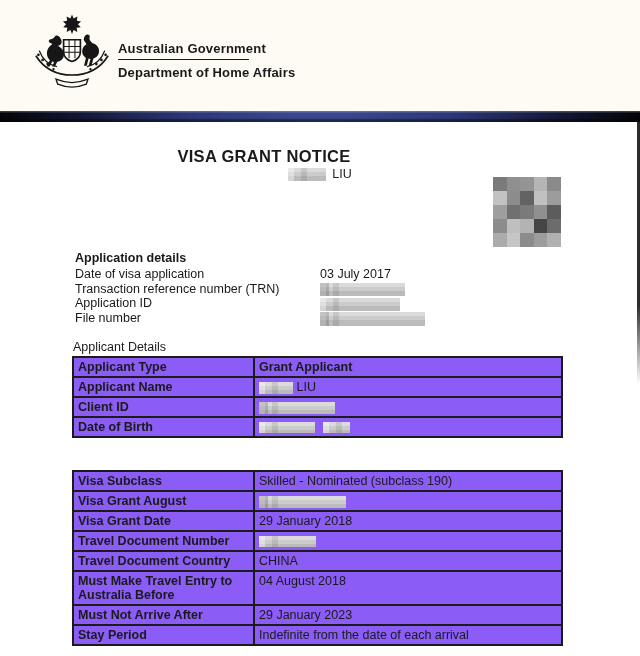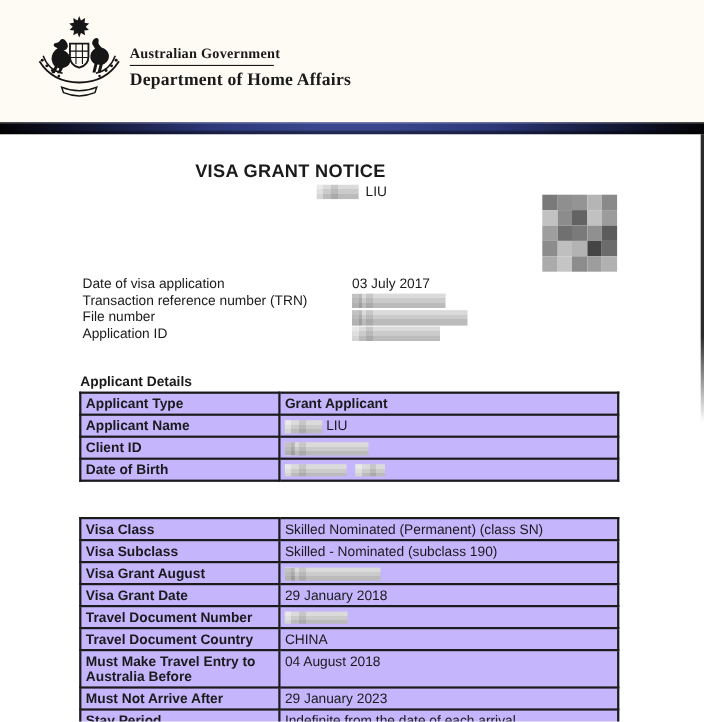--- a/index.html
+++ b/index.html
@@ -8,23 +8,23 @@
     background:var(--page-bg,#ffffff);
     font-family:"Liberation Sans", sans-serif;
     color:var(--ink,#1a1a1a);
   }
   .page{position:absolute;inset:0;}
 
   
   .letterhead{position:absolute;left:0;top:0;width:640px;height:111px;background:var(--letterhead-bg,#fdfbf4);}
   .crest{position:absolute;left:30px;top:12px;width:84px;height:84px;}
   .agency{position:absolute;left:118px;top:42px;}
-  .agency-line1{font-family:Liberation Serif, serif;font-weight:bold;font-size:13px;line-height:14px;letter-spacing:.2px;}
+  .agency-line1{font-family:Liberation Sans, sans-serif;font-weight:bold;font-size:13px;line-height:14px;letter-spacing:.2px;}
   .agency-divider{height:0;border-top:1.5px solid #1a1a1a;width:131px;margin:3px 0 5px 0;}
-  .agency-line2{font-family:Liberation Serif, serif;font-weight:bold;font-size:16px;line-height:15px;letter-spacing:.2px;}
+  .agency-line2{font-family:Liberation Sans, sans-serif;font-weight:bold;font-size:13px;line-height:15px;letter-spacing:.2px;}
 
   
   .gradient-bar{
     position:absolute;left:0;top:111px;width:640px;height:11px;
     background:
       linear-gradient(180deg, rgba(255,255,255,.22) 0 1px, rgba(255,255,255,0) 2px 7px, rgba(0,0,0,.45) 9px 11px),
       linear-gradient(90deg,#040406 0%,#0e1128 9%,#2c3878 30%,#3a478f 46%,#3a478f 54%,#2c3878 70%,#0e1128 91%,#040406 100%);
   }
   .right-edge{
     position:absolute;right:0;top:122px;width:3px;height:262px;
@@ -51,24 +51,24 @@
     display:grid;grid-template-columns:repeat(5,1fr);grid-template-rows:repeat(5,1fr);}
 
   
   .app-details{position:absolute;left:75px;top:251px;width:470px;font-size:12.5px;}
   .sec-heading{font-size:12.5px;font-weight:bold;}
   .app-details .sec-heading{margin-bottom:2px;}
   .kv-row{display:grid;grid-template-columns:245px 1fr;line-height:14.7px;align-items:center;}
   .kv-value .redact{margin-top:1px;}
 
   
-  .tbl-heading{position:absolute;left:73px;font-size:12.5px;font-weight:bold;text-align:center;}
+  .tbl-heading{position:absolute;left:73px;font-size:12.5px;font-weight:normal;text-align:center;}
   .applicant-heading{top:340px;}
   .grant-heading{top:458px;margin-top:19px;}
-  .grid-table{position:absolute;left:72px;border-collapse:collapse;table-layout:fixed;width:491px;font-size:12.5px;background:#c4b5fd;padding-left:10px;}
+  .grid-table{position:absolute;left:72px;border-collapse:collapse;table-layout:fixed;width:491px;font-size:12.5px;background:#8b5cf6;padding-left:10px;}
   .applicant-table{top:356px;}
   .grant-table{top:470px;}
   .grid-table td{border:2px solid #1b1b1b;padding:2px 4px;line-height:14px;vertical-align:top;}
   .grid-table td.lbl{width:171px;font-weight:bold;}
   .grid-table td.val.bold{font-weight:bold;}
 </style>
 </head>
 <body style="--page-bg: #ffffff; --letterhead-bg: #fdfbf4; --ink: #1a1a1a; --bar-blue: #3a478f; --redact-gray: #cbcbcb;">
 
 <div class="page">
@@ -136,35 +136,36 @@
       <div style="background: rgb(69, 69, 69);"></div>
       <div style="background: rgb(108, 108, 108);"></div>
       <div style="background: rgb(171, 171, 171);"></div>
       <div style="background: rgb(197, 197, 197);"></div>
       <div style="background: rgb(140, 140, 140);"></div>
       <div style="background: rgb(157, 157, 157);"></div>
       <div style="background: rgb(177, 177, 177);"></div>
     </div>
 
   <div class="app-details">
+    <div class="sec-heading">Application details</div>
     <div class="kv-row">
       <div class="kv-label">Date of visa application</div>
       <div class="kv-value">03 July 2017</div>
     </div>
     <div class="kv-row">
       <div class="kv-label">Transaction reference number (TRN)</div>
       <div class="kv-value"><span class="redact lead-dark" style="width:85px;height:13px"></span></div>
     </div>
     <div class="kv-row">
+      <div class="kv-label">Application ID</div>
+      <div class="kv-value"><span class="redact" style="width:80px;height:13px"></span></div>
+    </div>
+    <div class="kv-row">
       <div class="kv-label">File number</div>
       <div class="kv-value"><span class="redact lead-dark" style="width:105px;height:14px"></span></div>
-    </div>
-    <div class="kv-row">
-      <div class="kv-label">Application ID</div>
-      <div class="kv-value"><span class="redact" style="width:80px;height:13px"></span></div>
     </div>
   </div>
 
   <div class="tbl-heading applicant-heading">Applicant Details</div>
   <table class="grid-table applicant-table">
     <tbody>
         <tr>
       <td class="lbl">Applicant Type</td>
       <td class="val bold">Grant Applicant</td>
     </tr>
@@ -179,24 +180,20 @@
     <tr>
       <td class="lbl">Date of Birth</td>
       <td class="val"><span class="redact" style="width:56px;height:11px"></span><span class="redact" style="width:27px;height:11px;margin-left:8px"></span></td>
     </tr>
   </tbody>
     </table>
 
   <div class="tbl-heading grant-heading">Grant Details</div>
   <table class="grid-table grant-table">
     <tbody>
-        <tr>
-      <td class="lbl">Visa Class</td>
-      <td class="val">Skilled Nominated (Permanent) (class SN)</td>
-    </tr>
     <tr>
       <td class="lbl">Visa Subclass</td>
       <td class="val">Skilled - Nominated (subclass 190)</td>
     </tr>
     <tr>
       <td class="lbl">Visa Grant August</td>
       <td class="val"><span class="redact lead-dark" style="width:87px;height:12px"></span></td>
     </tr>
     <tr>
       <td class="lbl">Visa Grant Date</td>

